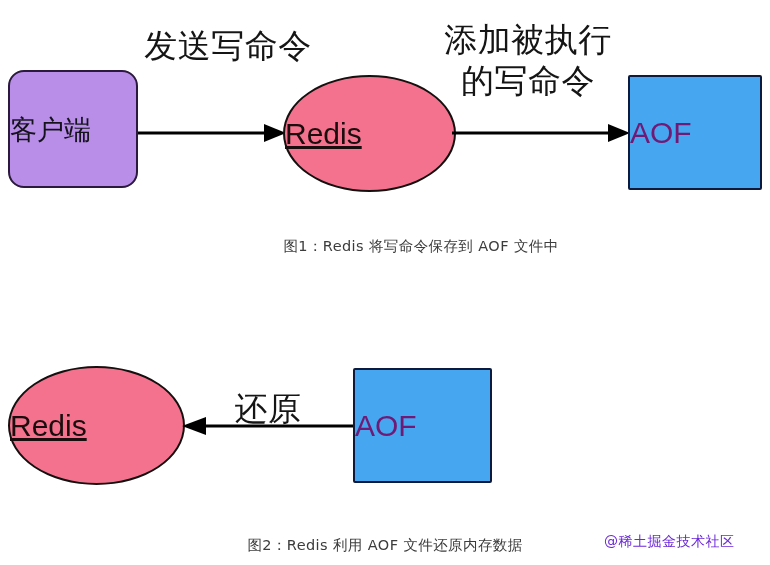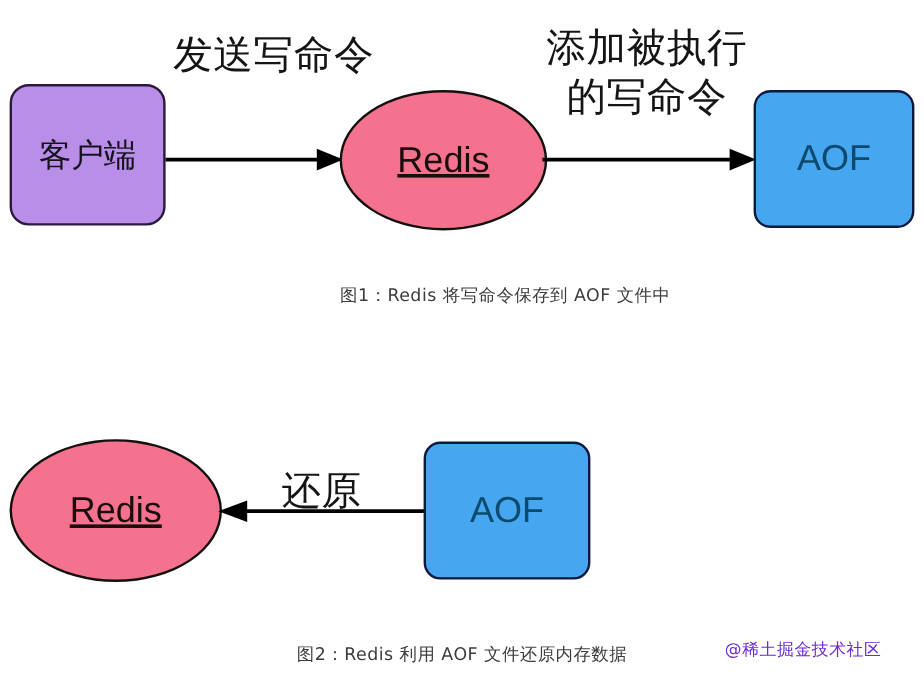--- a/index.html
+++ b/index.html
@@ -16,21 +16,21 @@
     height: 565px;
     background: #ffffff;
     overflow: hidden;
   }
 
   
   .node {
     position: absolute;
     display: flex;
     align-items: center;
-    justify-content: center;
+    justify-content: flex-start;
     box-sizing: border-box;
     text-align: center;
     line-height: 1;
   }
 
   .node-client {
     background: #b98ee8;
     border: 2px solid #2b1a3d;
     border-radius: 16px;
     color: #14121c;
@@ -44,22 +44,22 @@
     border-radius: 50%;
     color: #1a0d0d;
     font-size: 30px;
     font-family: "Liberation Sans", sans-serif;
     text-decoration: underline;
   }
 
   .node-aof {
     background: #47a6f0;
     border: 2px solid #0d1a3d;
-    border-radius: 14px;
-    color: #0c4a6e;
+    border-radius: 2px;
+    color: #701a75;
     font-size: 30px;
     font-family: "Liberation Sans", sans-serif;
   }
 
   
   .arrow {
     position: absolute;
     height: 20px;
     display: block;
   }
@@ -115,21 +115,21 @@
       <svg width="148" height="20" viewBox="0 0 148 20">
         <line x1="0" y1="10" x2="132" y2="10" stroke="#000000" stroke-width="3.2"></line>
         <polygon points="148,10 126,19 126,1" fill="#000000"></polygon>
       </svg>
     </div>
 
     <div class="node node-redis" style="left:283px; top:75px; width:173px; height:117px;">
       <span>Redis</span>
     </div>
 
-    <div class="edge-label" style="left:442px; top:19px; width:194px;">添加被执行
+    <div class="edge-label" style="left:431px; top:19px; width:194px;">添加被执行
 的写命令</div>
 
     <div class="arrow" style="left:452px; top:123px; width:178px;">
       <svg width="178" height="20" viewBox="0 0 178 20">
         <line x1="0" y1="10" x2="162" y2="10" stroke="#000000" stroke-width="3.2"></line>
         <polygon points="178,10 156,19 156,1" fill="#000000"></polygon>
       </svg>
     </div>
 
     <div class="node node-aof" style="left:628px; top:75px; width:134px; height:115px;">

